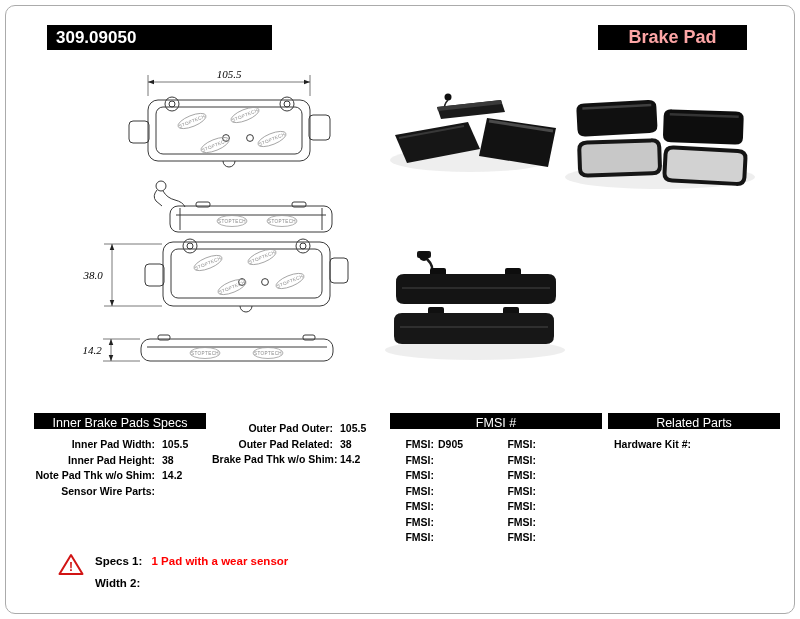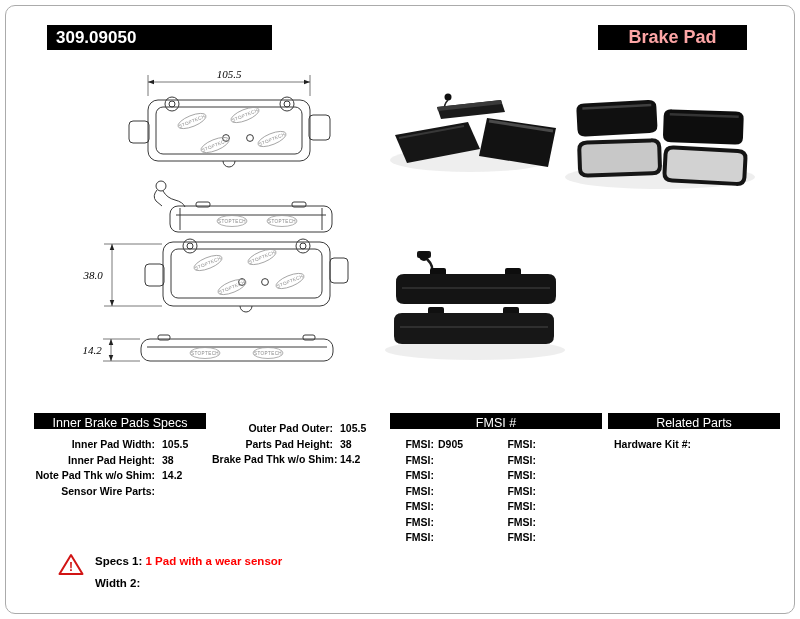--- a/index.html
+++ b/index.html
@@ -27,21 +27,21 @@
        font-weight:bold;line-height:15.5px;}
   .spec-row .lbl{text-align:right;white-space:nowrap;}
   .fmsi-row{display:grid;grid-template-columns:34px 60px 34px 60px;column-gap:4px;
        padding-left:10px;font-size:10.5px;font-weight:bold;line-height:15.5px;}
   .fmsi-row .fl{text-align:right;}
   .rel-row{font-size:10.5px;font-weight:bold;line-height:15.5px;padding-left:6px;}
   
   .notes{position:absolute;left:58px;top:550px;}
   .warn-icon{position:absolute;left:0;top:3px;}
   .note-line{margin-left:37px;font-size:11.5px;font-weight:bold;line-height:22px;white-space:nowrap;}
-  .note-red{color:#f00;}
+  .note-red{color:#f00;margin-left:6px;}
 </style>
 </head>
 <body>
 
 <div class="border-frame"></div>
 
 <div class="hdr-left">
   <span>309.09050</span>
 </div>
 <div class="hdr-right">
@@ -219,21 +219,21 @@
     </div>
   </div>
 
   <div class="c2">
     <div class="spec-rows">
       <div class="spec-row">
         <span class="lbl">Outer Pad Outer:</span>
         <span class="val">105.5</span>
       </div>
       <div class="spec-row">
-        <span class="lbl">Parts Pad Height:</span>
+        <span class="lbl">Outer Pad Related:</span>
         <span class="val">38</span>
       </div>
       <div class="spec-row">
         <span class="lbl">Brake Pad Thk w/o Shim:</span>
         <span class="val">14.2</span>
       </div>
     </div>
   </div>
 
   <div class="c3">

